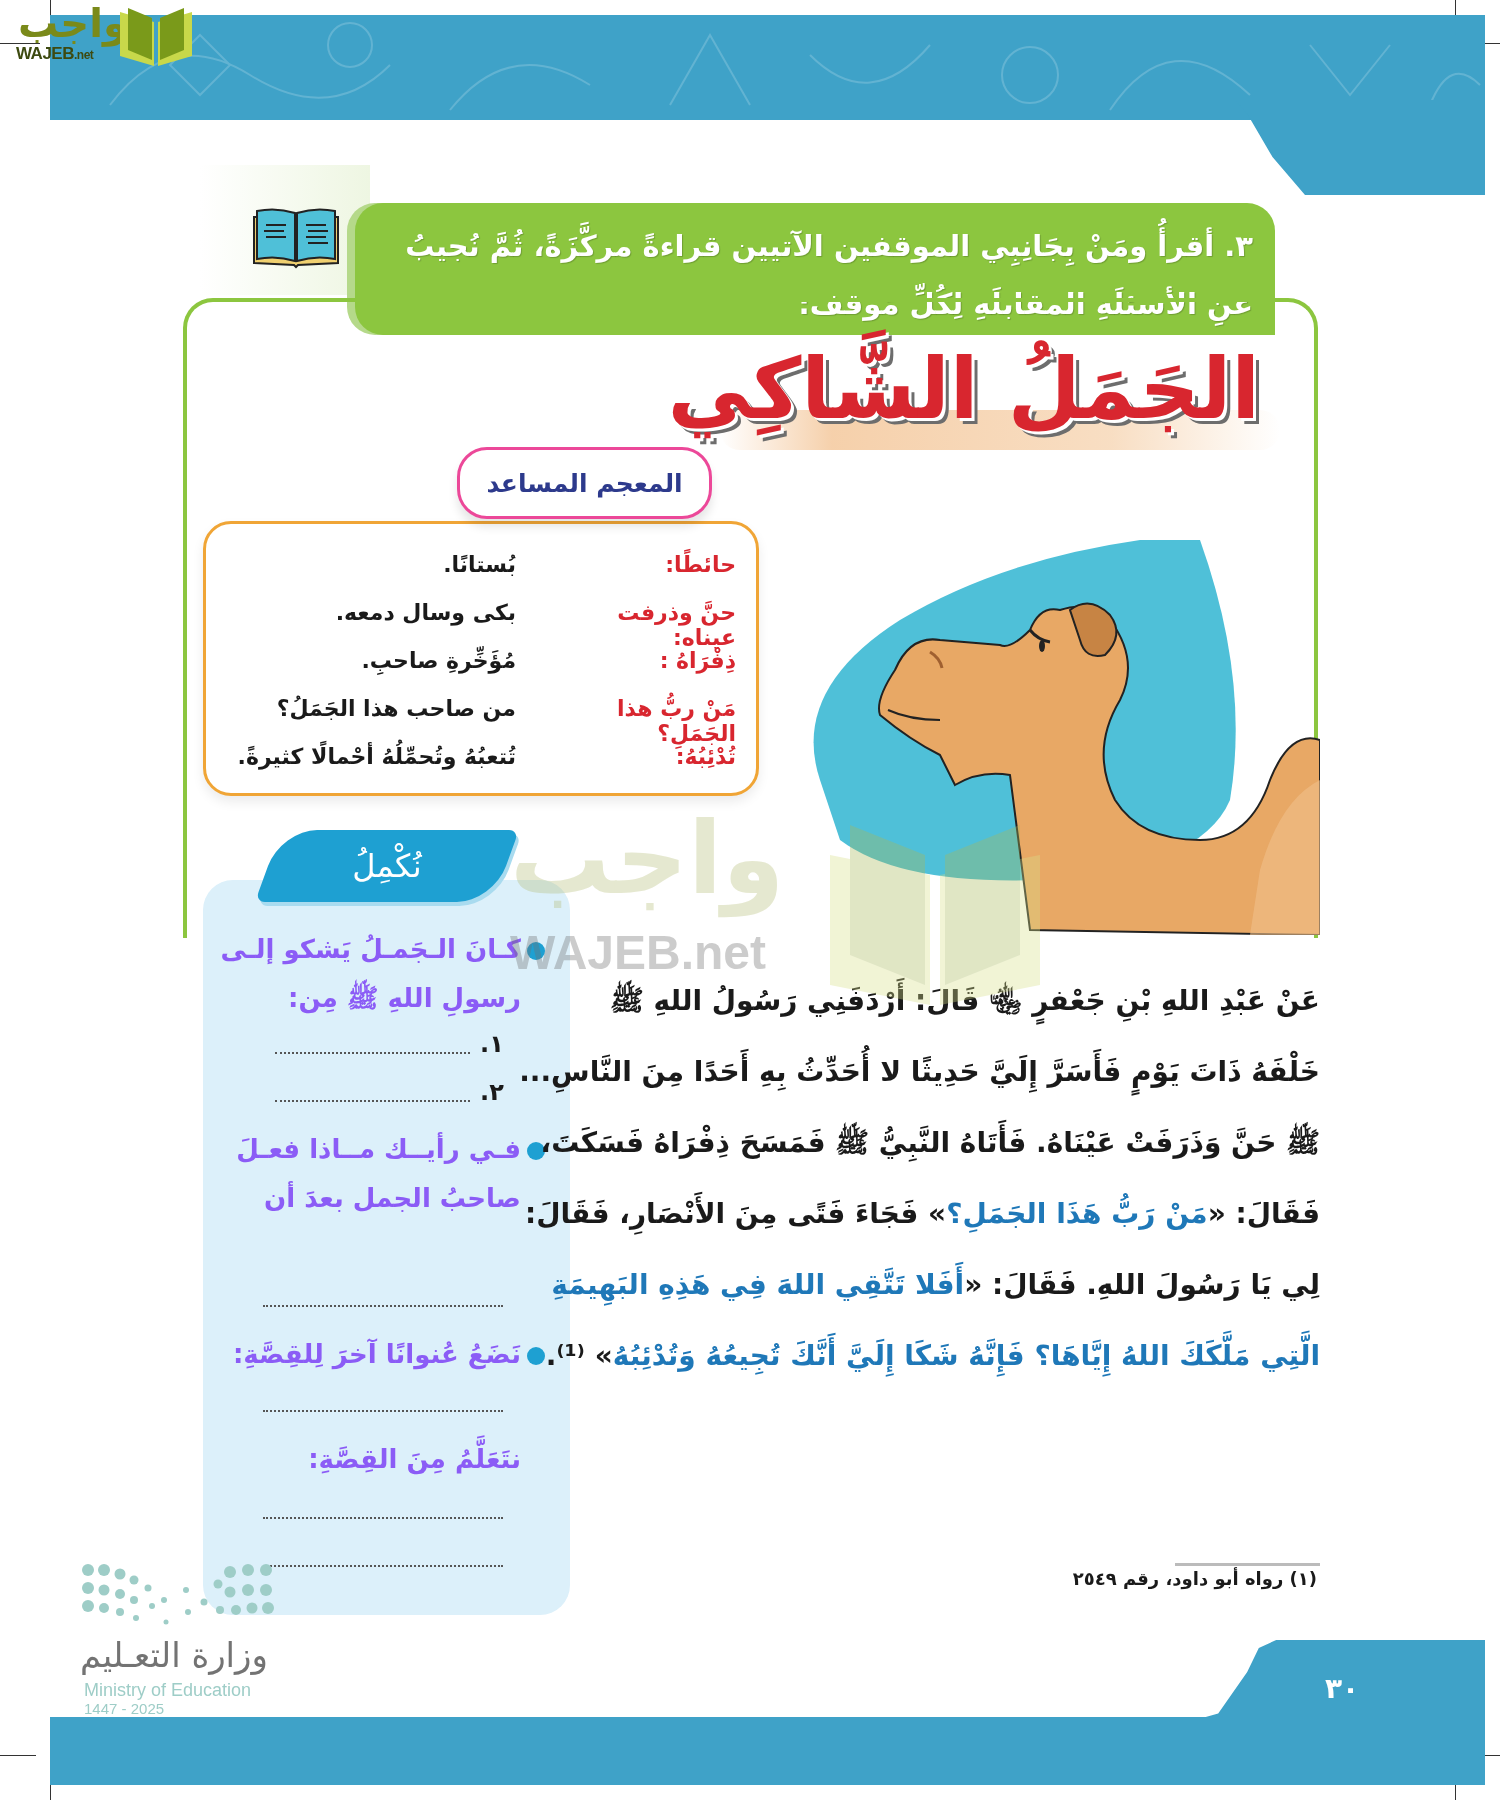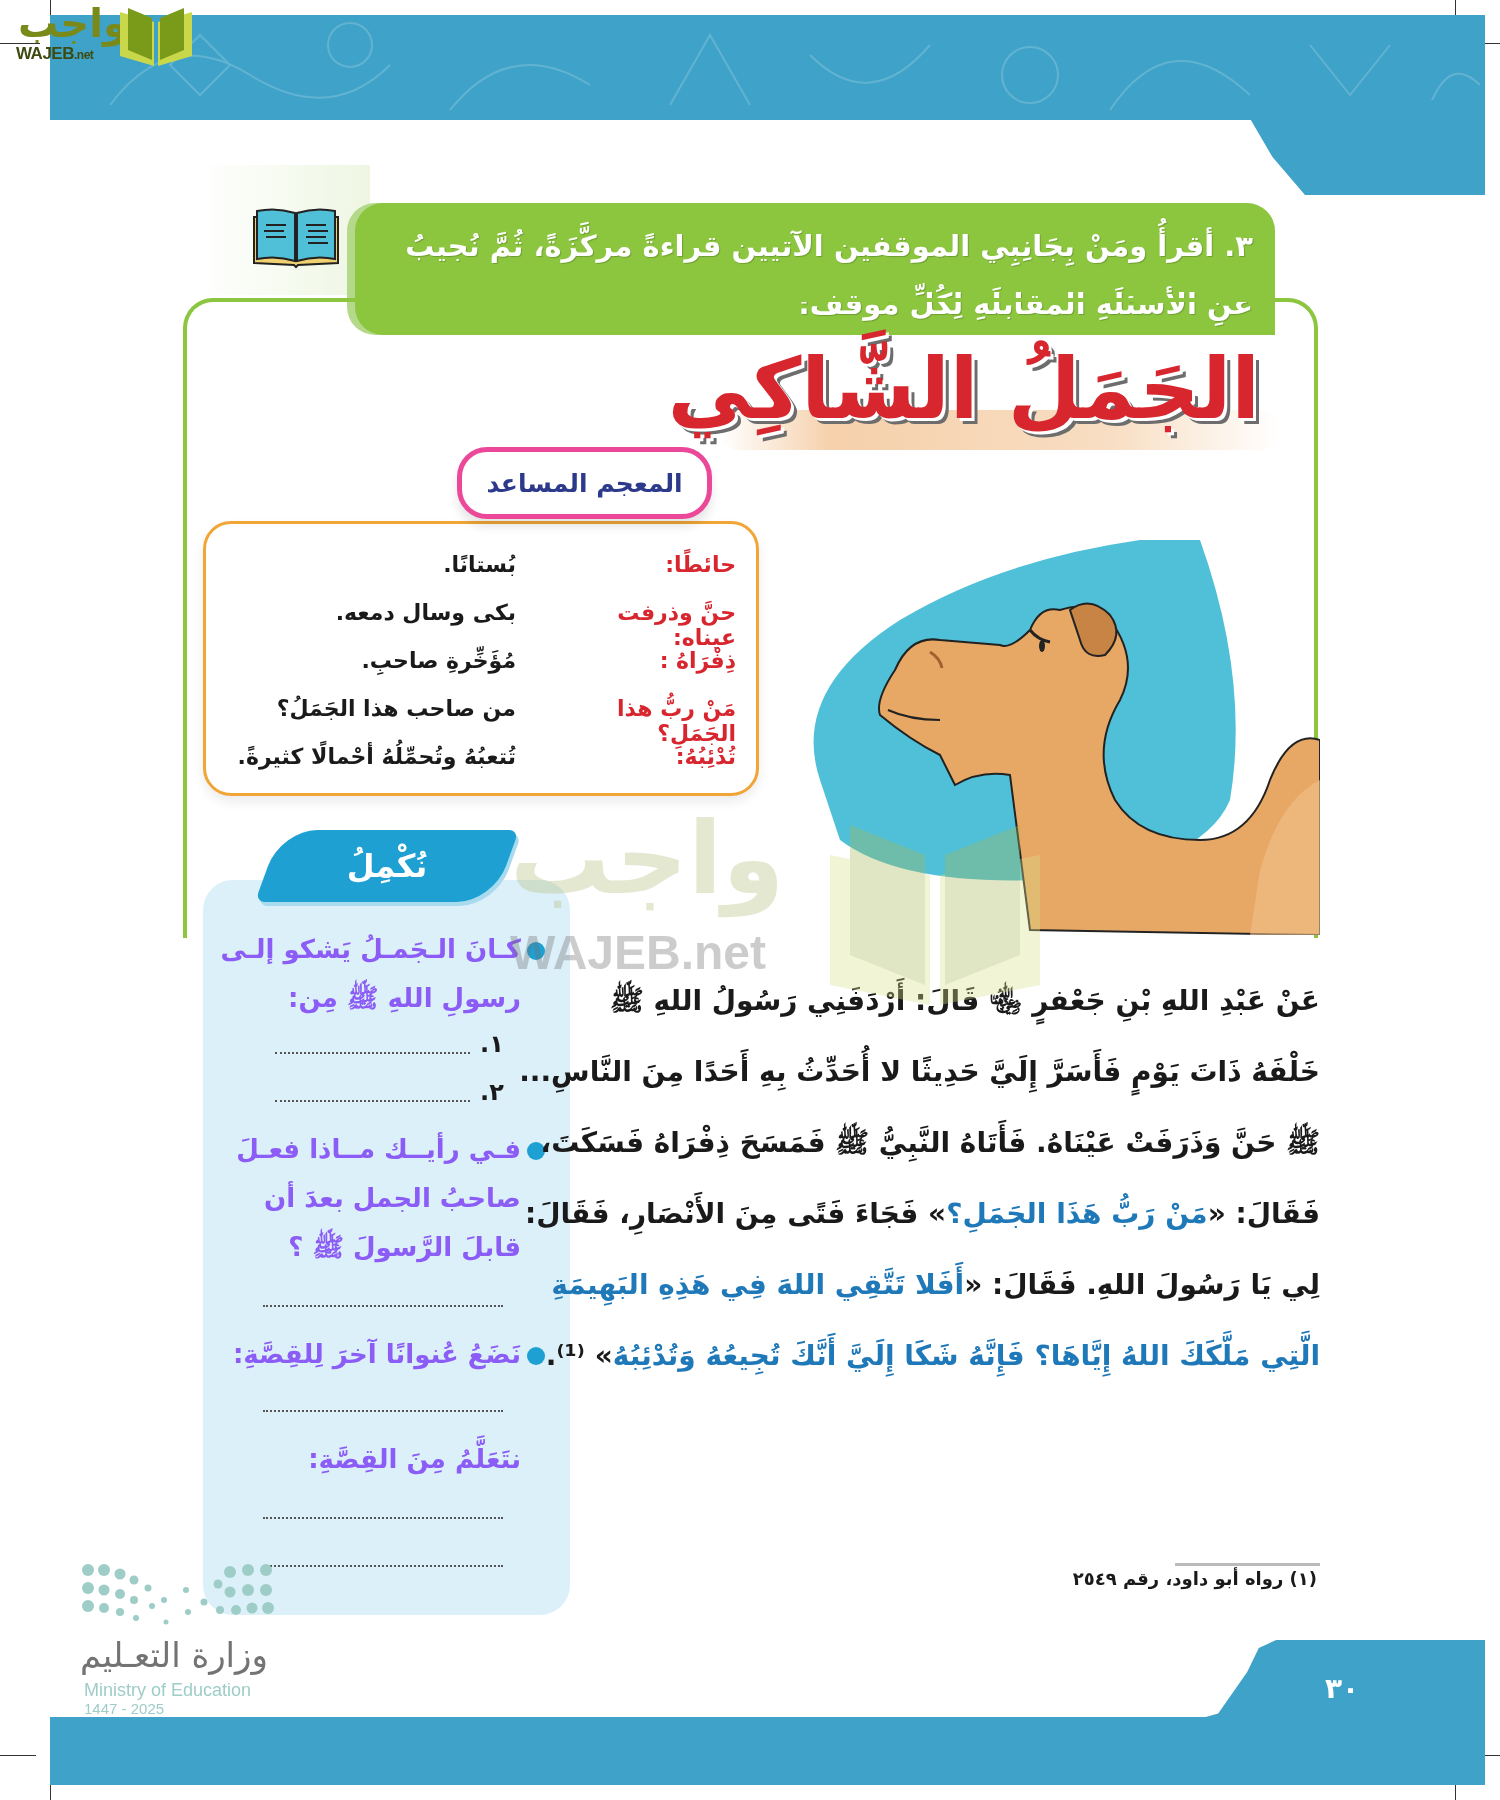--- a/index.html
+++ b/index.html
@@ -62,21 +62,21 @@
   .story-title {
     position: absolute; right: 240px; top: 340px;
     font-size: 84px; font-weight: bold; color: #d8262f;
     text-shadow: 3px 3px 0 #ffffff, 6px 6px 0 #6d6d6d;
     letter-spacing: 2px;
   }
 
   
   .dict-title-box {
     position: absolute; left: 457px; top: 447px; width: 255px; height: 72px;
-    border: 5px solid #ec4899; border-radius: 30px; background: #fff;
+    border: 3px solid #ec4899; border-radius: 30px; background: #fff;
     box-shadow: 0 8px 10px rgba(0,0,0,0.1);
     display: flex; align-items: center; justify-content: center; z-index: 2;
   }
   .dict-title { color: #2d3a8c; font-size: 25px; font-weight: bold; }
   .dict-box {
     position: absolute; left: 203px; top: 521px; width: 556px; height: 275px;
     border: 3px solid #f0a536; border-radius: 28px; background: #fff;
     box-shadow: 0 6px 12px rgba(0,0,0,0.08);
   }
   .dict-row { position: absolute; right: 20px; width: 510px; height: 48px; display: flex; direction: rtl; font-size: 22px; font-weight: bold; }
@@ -98,21 +98,21 @@
     background: #dcf0fa; border-radius: 30px;
   }
   .complete-tab {
     position: absolute; left: 268px; top: 830px; width: 238px; height: 72px;
     background: #1ea0d2; border-radius: 36px 10px 36px 10px;
     transform: skewX(-20deg);
     box-shadow: 4px 4px 0 #a9dbef; z-index: 2;
   }
   .complete-tab-label {
     position: absolute; left: 268px; top: 835px; width: 238px; height: 62px;
-    color: #fff; font-size: 32px; font-weight: bold; text-align: center; line-height: 62px; z-index: 3;
+    color: #fff; font-size: 32px; font-weight: normal; text-align: center; line-height: 62px; z-index: 3;
   }
   .q-block { position: absolute; right: 955px; text-align: right; font-size: 26px; font-weight: bold; line-height: 49px; color: #8b5cf6; }
   .bullet { display: inline-block; width: 18px; height: 18px; border-radius: 50%; background: #1ea0d2; margin-left: 6px; vertical-align: middle; }
   .answer-line { position: absolute; left: 265px; width: 240px; border-bottom: 2px dotted #555; height: 1px; }
   .answer-num { position: absolute; font-size: 24px; font-weight: bold; }
 
   
   .story-body {
     position: absolute; left: 610px; top: 965px; width: 710px;
     font-size: 28px; font-weight: bold; line-height: 71px; text-align: justify;
@@ -264,21 +264,20 @@
   <div style="padding-right:24px;">رسولِ اللهِ ﷺ مِن:</div>
 </div>
 <span class="answer-num" style="left:480px;top:1030px;">١.</span>
 <div class="answer-line" style="left:275px;top:1052px;width:195px;"></div>
 <span class="answer-num" style="left:480px;top:1078px;">٢.</span>
 <div class="answer-line" style="left:275px;top:1100px;width:195px;"></div>
 
 <div class="q-block" style="top:1125px;">
   <div><span class="bullet"></span><span>فـي رأيــك مــاذا فعـلَ</span></div>
   <div style="padding-right:24px;">صاحبُ الجمل بعدَ أن</div>
-  <div style="padding-right:24px;">قابلَ الرَّسولَ ﷺ ؟</div>
 </div>
 <div class="answer-line" style="left:263px;top:1305px;"></div>
 
 <div class="q-block" style="top:1330px;">
   <div><span class="bullet"></span><span>نَضَعُ عُنوانًا آخرَ لِلقِصَّةِ:</span></div>
 </div>
 <div class="answer-line" style="left:263px;top:1410px;"></div>
 
 <div class="q-block" style="top:1435px;padding-right:24px;">
   <div>نتَعَلَّمُ مِنَ القِصَّةِ:</div>

